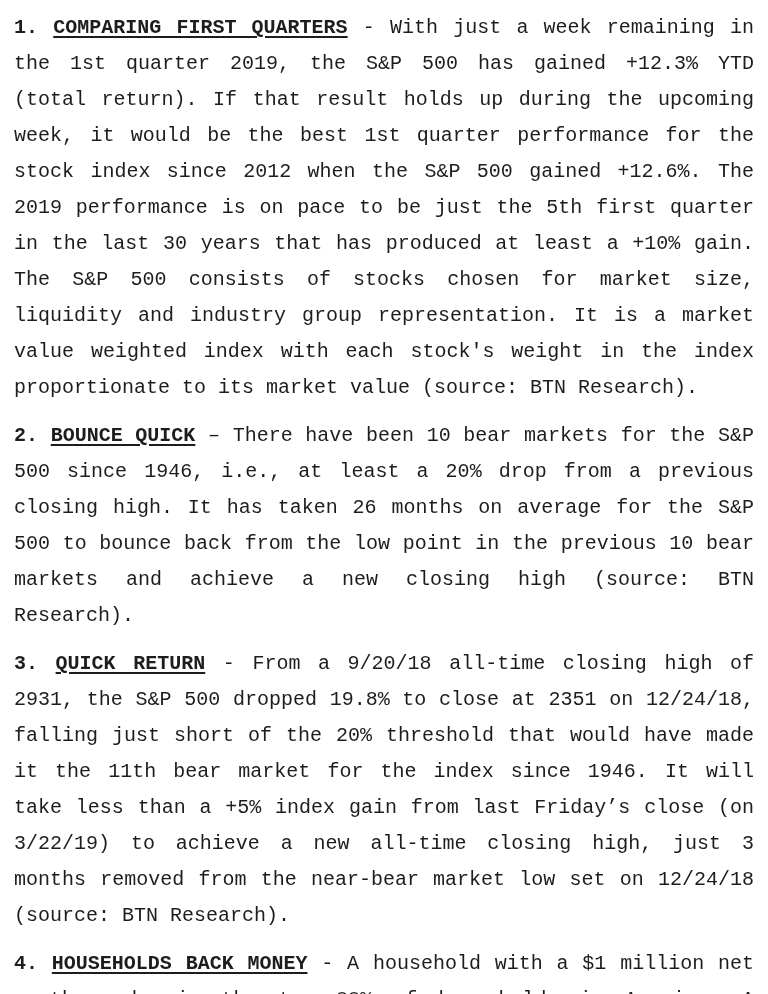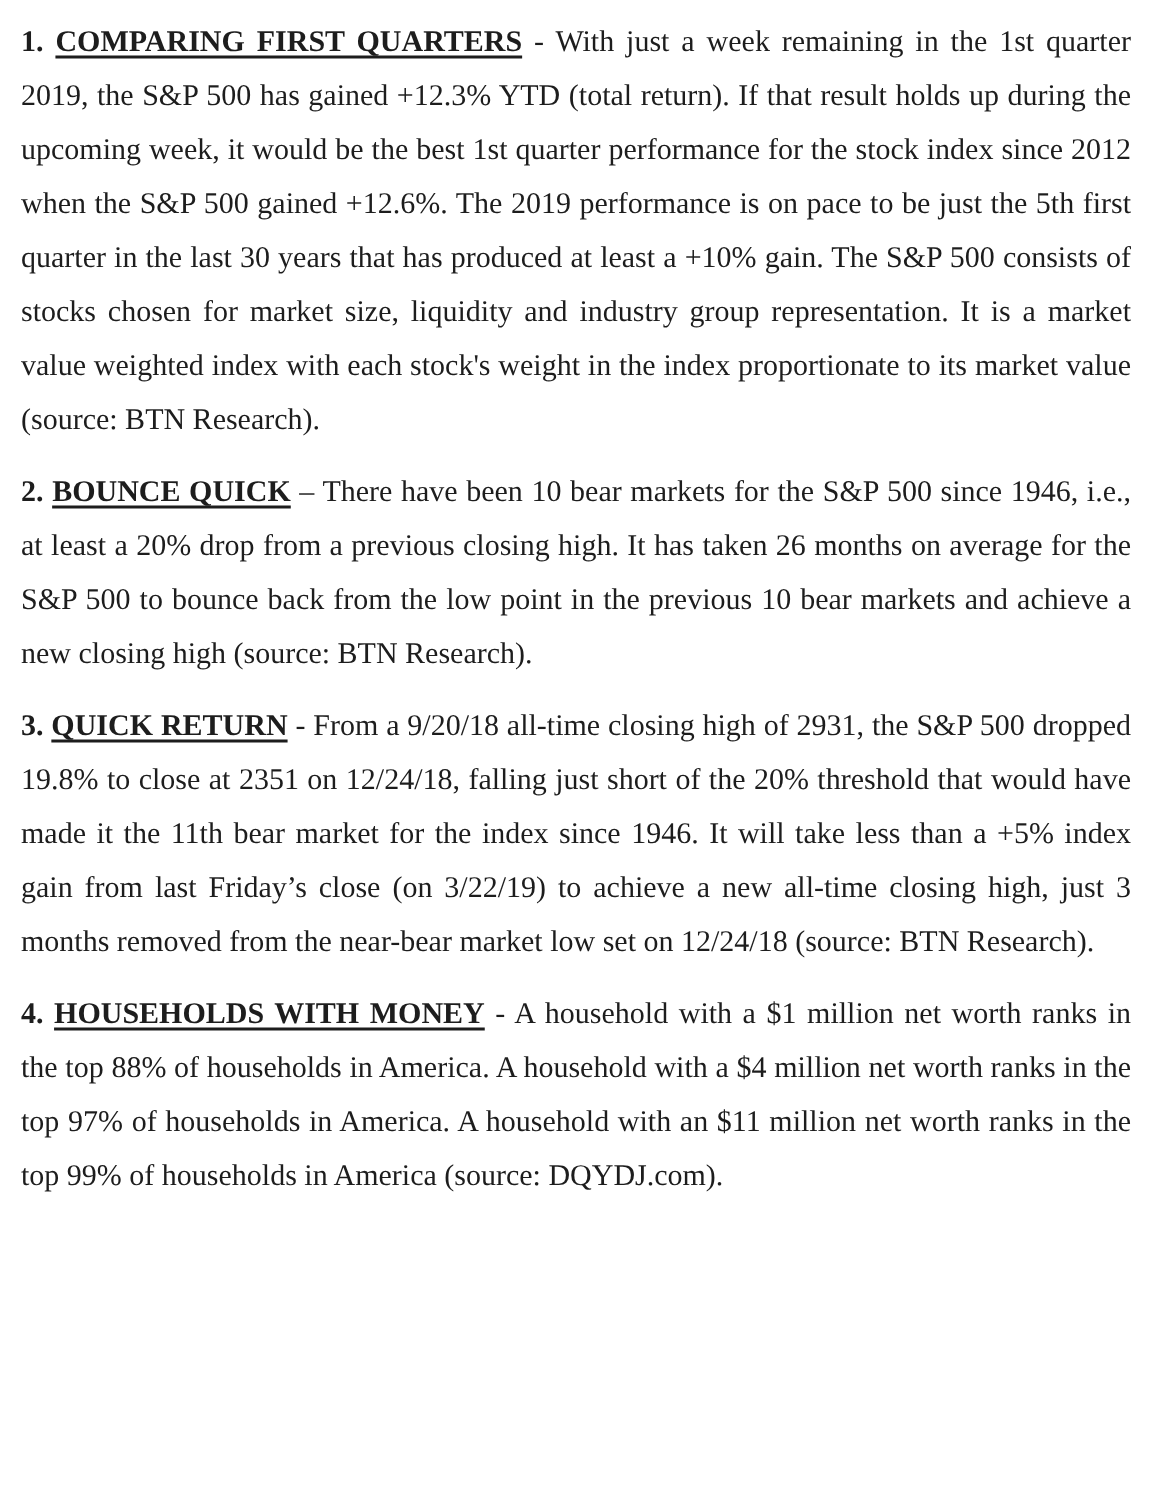--- a/index.html
+++ b/index.html
@@ -11,21 +11,21 @@
     height: 994px;
     background: #ffffff;
     overflow: hidden;
     box-sizing: border-box;
   }
   .doc-page {
     box-sizing: border-box;
     width: 768px;
     height: 868px;
     padding: 10px 14px 0 14px;
-    font-family: Liberation Serif, serif;
+    font-family: Liberation Mono, monospace;
     font-size: 20px;
     line-height: 36px;
     color: #1d1d1d;
     text-align: justify;
   }
   p.item {
     margin: 0 0 12px 0;
     padding: 0;
   }
   .num {
@@ -56,16 +56,16 @@
     <span class="heading">BOUNCE QUICK</span><span class="sep"> – </span><span class="body-text">There have been 10 bear markets for the S&amp;P 500 since 1946, i.e., at least a 20% drop from a previous closing high. It has taken 26 months on average for the S&amp;P 500 to bounce back from the low point in the previous 10 bear markets and achieve a new closing high (source: BTN Research).</span>
   </p>
 
   <p class="item">
     <span class="num">3.</span>
     <span class="heading">QUICK RETURN</span><span class="sep"> - </span><span class="body-text">From a 9/20/18 all-time closing high of 2931, the S&amp;P 500 dropped 19.8% to close at 2351 on 12/24/18, falling just short of the 20% threshold that would have made it the 11th bear market for the index since 1946. It will take less than a +5% index gain from last Friday’s close (on 3/22/19) to achieve a new all-time closing high, just 3 months removed from the near-bear market low set on 12/24/18 (source: BTN Research).</span>
   </p>
 
   <p class="item">
     <span class="num">4.</span>
-    <span class="heading">HOUSEHOLDS WITH MONEY</span><span class="sep"> - </span><span class="body-text">A household with a $1 million net worth ranks in the top 88% of households in America. A household with a $4 million net worth ranks in the top 97% of households in America. A household with an $11 million net worth ranks in the top 99% of households in America (source: DQYDJ.com).</span>
+    <span class="heading">HOUSEHOLDS BACK MONEY</span><span class="sep"> - </span><span class="body-text">A household with a $1 million net worth ranks in the top 88% of households in America. A household with a $4 million net worth ranks in the top 97% of households in America. A household with an $11 million net worth ranks in the top 99% of households in America (source: DQYDJ.com).</span>
   </p>
 
 </div>
 
 </body></html>

